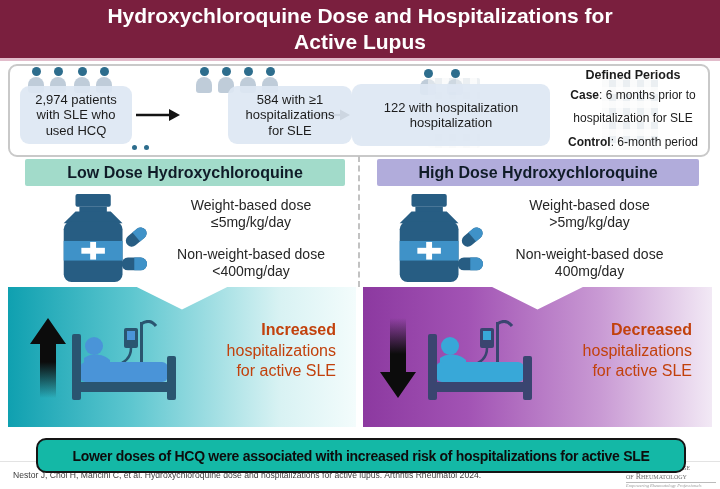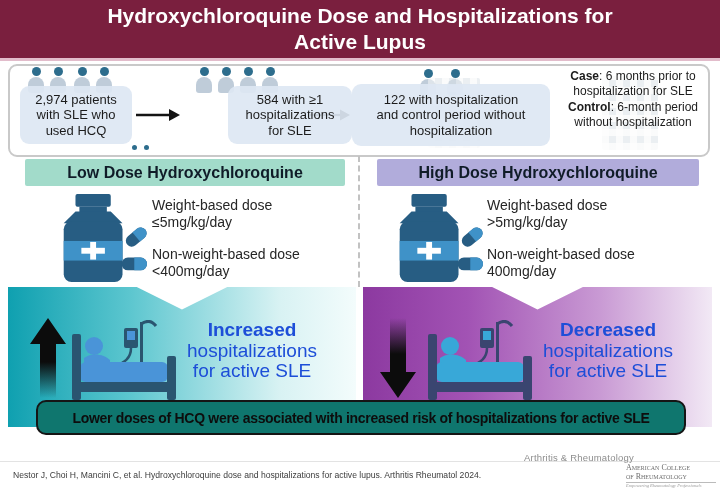--- a/index.html
+++ b/index.html
@@ -21,42 +21,42 @@
   .person .body{width:16px;height:16px;border-radius:8px 8px 3px 3px;background:#bfccd9;margin-top:1px;}
   .feet-dot{width:5px;height:5px;border-radius:50%;background:#2d6d8d;z-index:1;}
   .building{background-color:#dbe2e9;border-radius:2px;opacity:.55;z-index:1;
     background-image:
       repeating-linear-gradient(90deg, rgba(255,255,255,.75) 0 7px, rgba(255,255,255,0) 7px 14px),
       repeating-linear-gradient(0deg, rgba(255,255,255,.75) 0 7px, rgba(255,255,255,0) 7px 14px);}
   .flow-box{background:rgba(221,231,243,.92);border-radius:9px;display:flex;flex-direction:column;
     align-items:center;justify-content:center;font-size:13px;line-height:15.5px;color:#1c1c1c;text-align:center;z-index:2;}
   .defined{width:154px;text-align:center;color:#1c1c1c;z-index:2;}
   .defined .dp-heading{font-weight:bold;font-size:12.5px;margin-bottom:2px;}
-  .defined p{font-size:12px;line-height:15px;margin:1px 0;}
+  .defined p{font-size:12px;line-height:23px;margin:1px 0;}
   .defined b{font-weight:bold;}
 
   
   .col-header{height:27px;display:flex;align-items:center;justify-content:center;
     font-weight:bold;font-size:16px;color:#101c28;border-radius:2px;z-index:2;}
   .low-header{left:25px;top:159px;width:320px;background:#a2dbca;}
   .high-header{left:377px;top:159px;width:322px;background:#b1acdb;}
   .col-divider{left:358px;top:156px;height:131px;border-left:2px dashed #c2c2c2;}
-  .dose-text{text-align:left;font-size:14px;line-height:17px;color:#262626;}
+  .dose-text{text-align:center;font-size:14px;line-height:17px;color:#262626;}
   .dose-text .group2{margin-top:15px;}
 
   
   .banner{top:287px;width:348px;height:140px;
     clip-path:polygon(0 0,37% 0,50% 16%,63% 0,100% 0,100% 100%,0 100%);}
   .banner-left{left:8px;background:linear-gradient(90deg,#0fa0b0 0%,#5cc6cf 35%,#d8f2f3 78%,#f3fcfc 100%);}
   .banner-right{left:363px;width:349px;background:linear-gradient(90deg,#8c39a0 0%,#a253b4 30%,#c99ad4 68%,#f2e9f5 100%);}
-  .outcome-text{top:320px;width:168px;text-align:center;font-size:19px;line-height:20.5px;color:#1d4ed8;}
+  .outcome-text{top:320px;width:168px;text-align:right;font-size:16px;line-height:20.5px;color:#c2410c;}
   .outcome-text .emph{font-weight:bold;}
 
   
-  .conclusion-box{left:36px;top:400px;width:650px;height:35px;background:#0f766e;border:2.5px solid #151515;
+  .conclusion-box{left:36px;top:438px;width:650px;height:35px;background:#14b8a6;border:2.5px solid #151515;
     border-radius:10px;box-sizing:border-box;display:flex;align-items:center;justify-content:center;
     font-weight:bold;font-size:14px;letter-spacing:-0.3px;color:#0d0d0d;white-space:nowrap;z-index:3;}
 
   
   .footer-line{left:0;top:461px;width:720px;height:1px;background:#e3e3e3;}
   .citation{left:13px;top:470px;font-size:8.6px;color:#3c3c3c;}
   .journal-logo{left:524px;top:452px;font-size:9.5px;color:#8d8d8d;letter-spacing:.2px;}
   .acr-logo{left:626px;top:464px;width:90px;font-family:"Liberation Serif",serif;font-variant:small-caps;
     font-size:8px;line-height:8.5px;color:#6f6f6f;}
   .acr-logo .tagline{font-variant:normal;font-style:italic;font-size:4.5px;line-height:6px;color:#9a9a9a;border-top:.5px solid #bbb;margin-top:1px;}
@@ -135,25 +135,25 @@
     <div>584 with ≥1</div>
     <div>hospitalizations</div>
     <div>for SLE</div>
   </div>
   <svg class="abs" style="left:310px;top:109px;" width="40" height="12" viewBox="0 0 44 12">
     <path d="M0 6 H34" stroke="#141414" stroke-width="2.5"></path>
       <path d="M33 0 L44 6 L33 12 Z" fill="#141414"></path>
   </svg>
   <div class="abs flow-box" style="left:352px;top:84px;width:198px;height:62px;">
     <div>122 with hospitalization</div>
-    <div>and control period without</div>
     <div>hospitalization</div>
   </div>
 
   <div class="abs defined" style="left:556px;top:68px;">
+    <div class="dp-heading">Defined Periods</div>
     <p><b>Case</b><span>: 6 months prior to hospitalization for SLE</span></p>
     <p><b>Control</b><span>: 6-month period without hospitalization</span></p>
   </div>
 
   <div class="abs col-header low-header">Low Dose Hydroxychloroquine</div>
   <div class="abs col-header high-header">High Dose Hydroxychloroquine</div>
   <div class="abs col-divider"></div>
 
   <svg class="abs" style="left:50px;top:192px;" width="98" height="94" viewBox="0 0 100 92">
     <rect x="26" y="0" width="36" height="13" rx="2" fill="#275d83"></rect>

